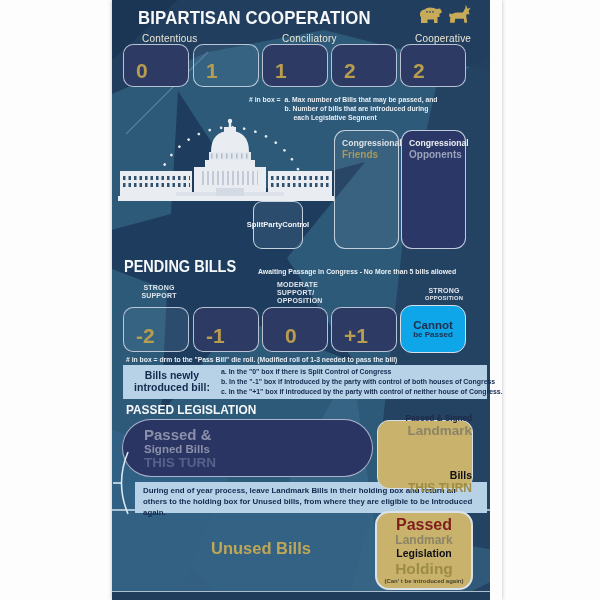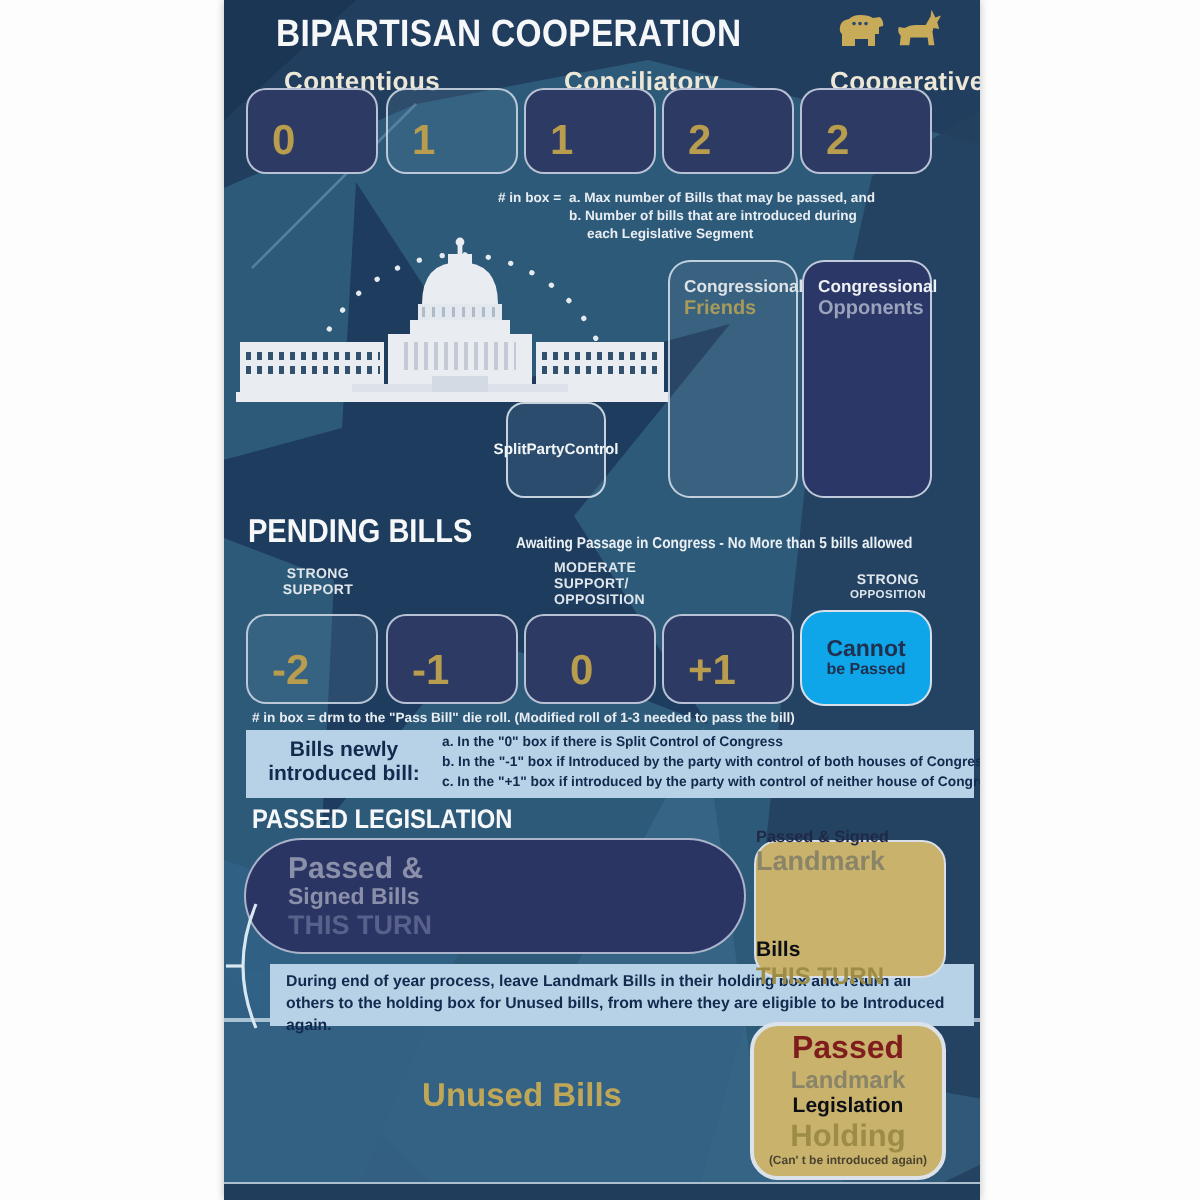--- a/index.html
+++ b/index.html
@@ -3,30 +3,30 @@
 <meta charset="utf-8">
 <style>
   html,body{margin:0;padding:0;}
   body{
     width:600px;height:600px;background:#fdfdfd;
     font-family:"Liberation Sans","DejaVu Sans",sans-serif;
     position:relative;overflow:hidden;
   }
   .board{
     position:absolute;left:112px;top:0;width:378px;height:600px;
-    overflow:hidden;box-shadow:0 0 4px rgba(0,0,0,.25);
+    overflow:hidden;box-shadow:0 0 4px rgba(0,0,0,.25);padding-left:12px;
   }
   .bg{position:absolute;left:0;top:0;z-index:0;}
   .layer{position:absolute;z-index:2;}
   .cond{display:inline-block;transform:scaleX(.88);transform-origin:0 50%;white-space:nowrap;}
 
   .title-main{left:26px;top:7px;font-size:19px;font-weight:800;color:#f5f7f8;letter-spacing:.2px;}
   .party-icons{left:306px;top:4px;display:flex;gap:4px;align-items:flex-end;}
 
-  .track-label{font-size:13px;font-weight:700;color:#ece7d6;letter-spacing:.2px;white-space:nowrap;}
+  .track-label{font-size:10px;font-weight:400;color:#ece7d6;letter-spacing:.2px;white-space:nowrap;}
   .slot{
     position:absolute;z-index:2;border:1.6px solid rgba(210,218,232,.85);
     border-radius:10px;background:#2d3a63;box-sizing:border-box;
   }
   .slot.clear{background:rgba(90,130,160,.22);}
   .slot .num{
     position:absolute;left:12px;bottom:3px;font-size:21px;font-weight:800;color:#b89d4e;
   }
   .note-sm{font-size:6.8px;font-weight:700;color:#e8edf2;line-height:1.3;white-space:nowrap;}
 
@@ -67,21 +67,21 @@
     position:absolute;left:10px;top:419px;width:251px;height:58px;z-index:2;border-radius:29px;
     background:#2b3563;border:1.6px solid rgba(185,194,214,.9);box-sizing:border-box;
     padding:7px 0 0 21px;line-height:1.08;
   }
   .signed-box .s1{font-size:15px;font-weight:800;color:#8b90aa;}
   .signed-box .s2{font-size:11.5px;font-weight:800;color:#8b90aa;}
   .signed-box .s3{font-size:13.5px;font-weight:800;color:#58618a;}
   .landmark-box{
     position:absolute;left:265px;top:420px;width:96px;height:69px;z-index:3;border-radius:12px;
     background:#c9b26b;border:1.4px solid #d9dfe9;box-sizing:border-box;
-    display:flex;flex-direction:column;justify-content:center;align-items:flex-start;line-height:1.12;
+    display:flex;flex-direction:column;justify-content:center;align-items:flex-end;line-height:1.12;
   }
   .landmark-box .k1{font-size:8.2px;font-weight:800;color:#1f2946;}
   .landmark-box .k2{font-size:13.5px;font-weight:800;color:#8a8468;}
   .landmark-box .k3{font-size:10.5px;font-weight:800;color:#0d0f16;margin-top:32px;}
   .landmark-box .k4{font-size:12px;font-weight:800;color:#9c8c45;}
   .note2-box{
     position:absolute;left:23px;top:482px;width:352px;height:31px;z-index:2;background:#b7d2e6;
     box-sizing:border-box;padding:3px 8px;color:#13294e;font-size:7.9px;font-weight:700;line-height:1.4;
   }
   .divider{position:absolute;left:0;top:509px;width:378px;height:1.5px;background:rgba(220,235,245,.7);z-index:1;}

